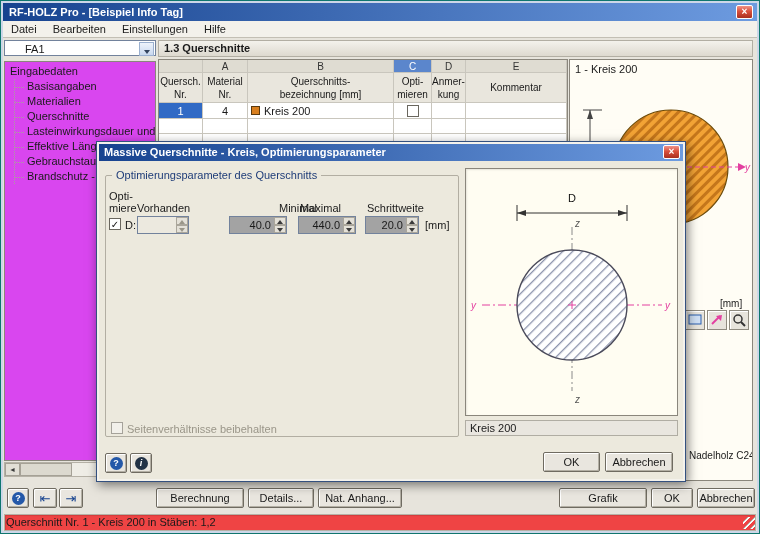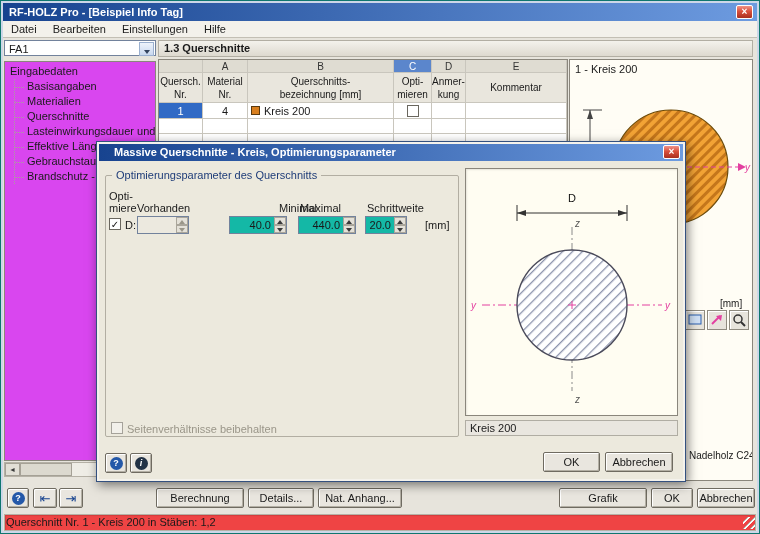--- a/index.html
+++ b/index.html
@@ -13,21 +13,21 @@
               background:linear-gradient(to right,var(--titlebar_start,#17438f),var(--titlebar_end,#6d9be0));
               color:#fff; font-weight:bold; line-height:18px; padding-left:6px; white-space:nowrap; }
   .close-btn { position:absolute; width:17px; height:14px; border:1px solid #fff; border-radius:2px;
                background:linear-gradient(#ef9287,#d9503c 45%,#a92f1f); color:#fff; text-align:center;
                font-size:10px; line-height:12px; font-weight:bold; cursor:default; }
   .titlebar .close-btn { right:4px; top:2px; }
   .menubar { position:absolute; left:2px; top:20px; width:754px; height:17px; background:#f3f1eb;
              border-bottom:1px solid #c3bfb4; display:flex; align-items:center; }
   .menu-item { padding:1px 8px; }
   .combo { position:absolute; left:3px; top:39px; width:152px; height:16px; background:#fff;
-           border:1px solid #72829c; line-height:16px; padding-left:4px; }
+           border:1px solid #72829c; line-height:16px; padding-left:20px; }
   .combo-btn { position:absolute; right:1px; top:1px; width:15px; height:14px;
                background:linear-gradient(#eef3fb,#c9d8ef); border:1px solid #9bb0cf; text-align:center; }
   .tri-down { display:inline-block; width:0; height:0; border-left:3px solid transparent;
               border-right:3px solid transparent; border-top:4px solid #33435e; margin-bottom:1px; }
   .section-header { position:absolute; left:157px; top:39px; width:595px; height:17px;
                     background:linear-gradient(#f4f2ec,#ddd9cf); border:1px solid #b2aea3;
                     font-weight:bold; line-height:15px; padding-left:5px; }
 
   
   .nav-panel { position:absolute; left:3px; top:60px; width:152px; height:400px; background:#d946ef;
@@ -86,28 +86,28 @@
                   border:1px solid #b5b1a6; box-shadow:inset 1px 1px 1px rgba(0,0,0,.12);
                   line-height:15px; padding-left:1px; white-space:nowrap; }
   .grip { position:absolute; right:4px; bottom:4px; width:12px; height:12px;
           background:repeating-linear-gradient(135deg,transparent 0 3px,#aba79c 3px 4px,#fcfbf8 4px 5px); }
 
   
   .dialog { position:absolute; left:95px; top:140px; width:590px; height:341px; background:#ece9dd;
             border:1px solid #33507f; box-shadow:2px 3px 10px rgba(0,0,0,.5), inset 0 0 0 2px #f4f2ec; z-index:50; }
   .dlg-titlebar { position:absolute; left:2px; top:2px; width:584px; height:17px;
                   background:linear-gradient(to right,var(--titlebar_start,#17438f),var(--titlebar_end,#6d9be0));
-                  color:#fff; font-weight:bold; line-height:17px; padding-left:15px; white-space:nowrap; }
+                  color:#fff; font-weight:bold; line-height:17px; padding-left:5px; white-space:nowrap; }
   .dlg-titlebar .close-btn { right:3px; top:1px; }
   .dlg-group { position:absolute; left:8px; top:33px; width:354px; height:262px; border:1px solid #b2aea2;
                border-radius:2px; }
   .dlg-group-title { position:absolute; left:15px; top:27px; background:#ece9dd; padding:0 4px;
                      color:#1e3c78; }
   .dlg-label { position:absolute; white-space:pre-line; line-height:12px; }
-  .spin { position:absolute; height:18px; background:#14b8a6; border:1px solid #72829c; }
+  .spin { position:absolute; height:18px; background:#a3a3a3; border:1px solid #72829c; }
   .spin .val { position:absolute; left:0; right:13px; top:0; bottom:0; text-align:right;
                line-height:16px; padding-right:2px; }
   .spin .arrows { position:absolute; right:0; top:0; width:12px; height:100%; display:flex; flex-direction:column; }
   .spin-btn { flex:1; background:#e4e1d8; border:1px solid #aaa69b; position:relative; }
   .spin-btn.up::after { content:""; position:absolute; left:2px; top:2px; border-left:3px solid transparent;
                         border-right:3px solid transparent; border-bottom:4px solid #3a3a3a; }
   .spin-btn.down::after { content:""; position:absolute; left:2px; top:2px; border-left:3px solid transparent;
                           border-right:3px solid transparent; border-top:4px solid #3a3a3a; }
   .spin.disabled { background:#ece9df; }
   .spin.disabled .spin-btn.up::after { border-bottom-color:#9a9689; }
@@ -312,21 +312,21 @@
           <div class="spin-btn down"></div>
         </div>
     </div>
     <div class="spin" style="left:201px;top:74px;width:58px;">
       <span class="val">440.0</span>
       <div class="arrows">
           <div class="spin-btn up"></div>
           <div class="spin-btn down"></div>
         </div>
     </div>
-    <div class="spin" style="left:268px;top:74px;width:42px;">
+    <div class="spin" style="left:268px;top:74px;width:54px;">
       <span class="val">20.0</span>
       <div class="arrows">
           <div class="spin-btn up"></div>
           <div class="spin-btn down"></div>
         </div>
     </div>
     <div class="dlg-label" style="left:328px;top:77px;">[mm]</div>
 
     <span class="cb disabled" style="position:absolute;left:14px;top:280px;"></span>
     <div class="dlg-label disabled-text" style="left:30px;top:281px;">Seitenverhältnisse beibehalten</div>

